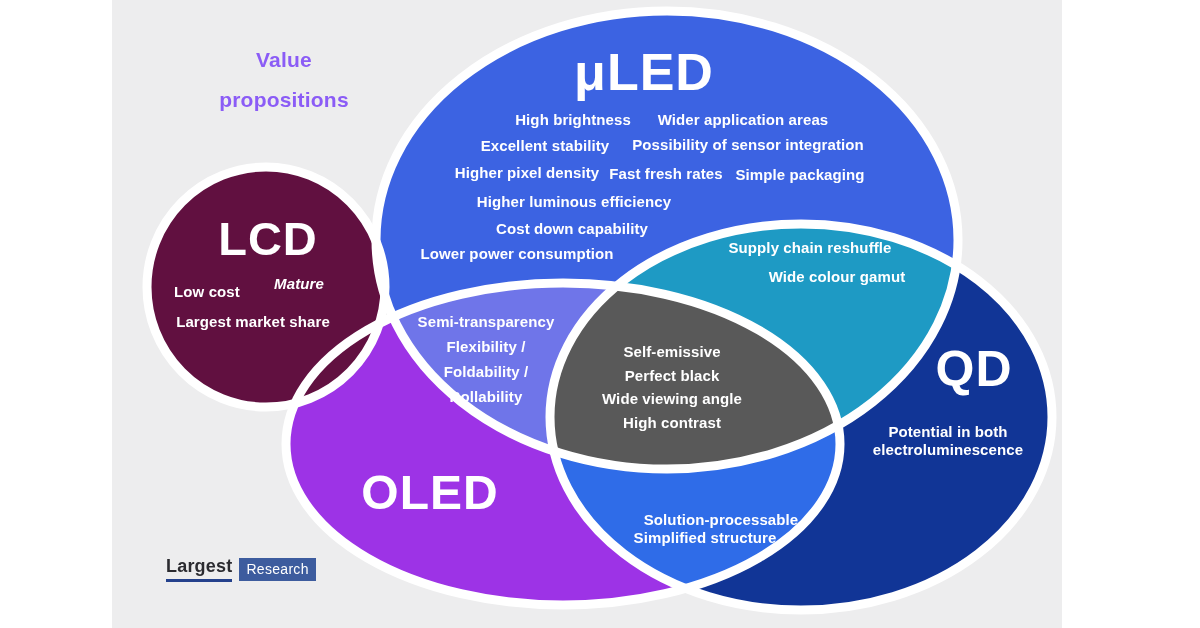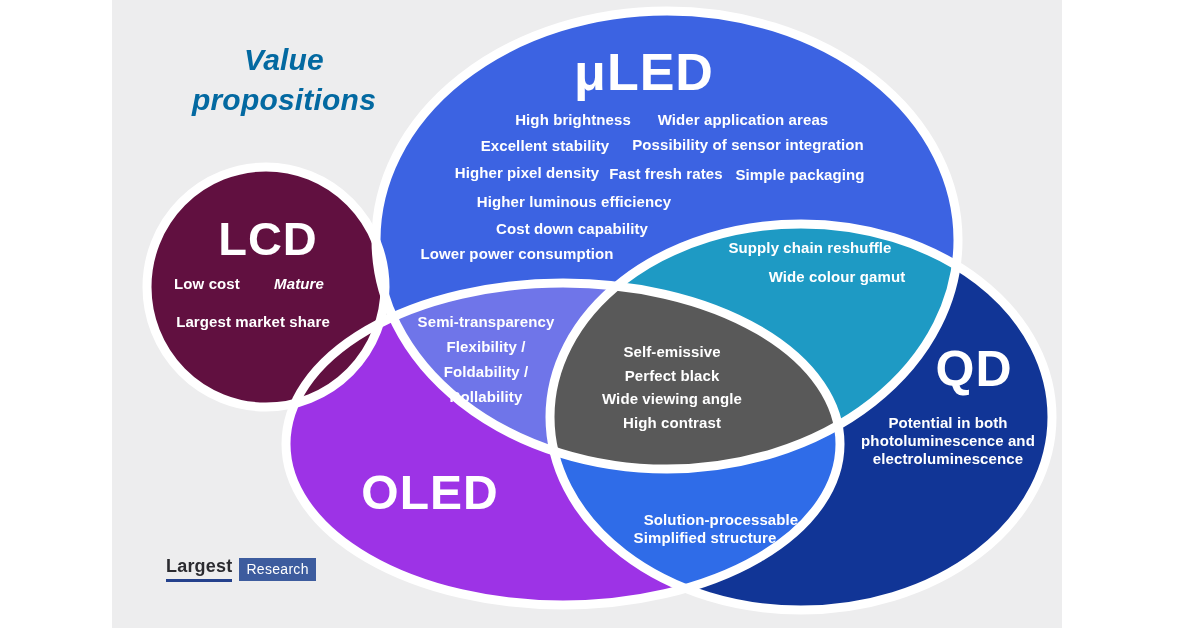--- a/index.html
+++ b/index.html
@@ -12,21 +12,21 @@
     position:absolute;left:112px;top:0;width:950px;height:628px;
     background:#ededee;
   }
   .venn-svg{position:absolute;left:0;top:0;}
   .lbl{
     position:absolute;transform:translate(-50%,-50%);
     color:#ffffff;font-weight:bold;font-size:15px;line-height:1.2;
     white-space:nowrap;text-align:center;letter-spacing:0.1px;
   }
   .title{
-    color:#0369a1;font-size:30px;line-height:40px;letter-spacing:0.2px;font-style:italic;
+    color:#8b5cf6;font-size:21px;line-height:40px;letter-spacing:0.2px;
   }
   .set-label{letter-spacing:1px;}
   .lbl-uled{font-size:52px;}
   .lbl-lcd{font-size:47px;}
   .lbl-oled{font-size:48px;}
   .lbl-qd{font-size:50px;}
   .stack{line-height:25px;}
   .stack-center{line-height:23.6px;}
   .stack-qd{line-height:18px;}
   .logo{
@@ -100,21 +100,21 @@
 <div class="lbl" style="left:743px;top:120px;">Wider application areas</div>
 <div class="lbl" style="left:545px;top:146px;">Excellent stability</div>
 <div class="lbl" style="left:748px;top:145px;">Possibility of sensor integration</div>
 <div class="lbl" style="left:527px;top:173px;">Higher pixel density</div>
 <div class="lbl" style="left:666px;top:174px;">Fast fresh rates</div>
 <div class="lbl" style="left:800px;top:175px;">Simple packaging</div>
 <div class="lbl" style="left:574px;top:202px;">Higher luminous efficiency</div>
 <div class="lbl" style="left:572px;top:229px;">Cost down capability</div>
 <div class="lbl" style="left:517px;top:254px;">Lower power consumption</div>
 
-<div class="lbl" style="left:207px;top:284px;">Low cost</div>
+<div class="lbl" style="left:207px;top:292px;">Low cost</div>
 <div class="lbl" style="left:299px;top:284px;font-style:italic;">Mature</div>
 <div class="lbl" style="left:253px;top:322px;">Largest market share</div>
 
 <div class="lbl" style="left:810px;top:248px;">Supply chain reshuffle</div>
 <div class="lbl" style="left:837px;top:277px;">Wide colour gamut</div>
 
 <div class="lbl stack" style="left:486px;top:359px;">
   <div>Semi-transparency</div>
   <div>Flexibility /</div>
   <div>Foldability /</div>
@@ -126,20 +126,19 @@
   <div>Perfect black</div>
   <div>Wide viewing angle</div>
   <div>High contrast</div>
 </div>
 
 <div class="lbl" style="left:721px;top:520px;">Solution-processable</div>
 <div class="lbl" style="left:705px;top:538px;">Simplified structure</div>
 
 <div class="lbl stack-qd" style="left:948px;top:441px;">
   <div>Potential in both</div>
-  <div>photoluminescence and</div>
   <div>electroluminescence</div>
 </div>
 
 <div class="logo">
   <span class="logo-brand">Largest</span>
   <span class="logo-box">Research</span>
 </div>
 
 </body></html>

